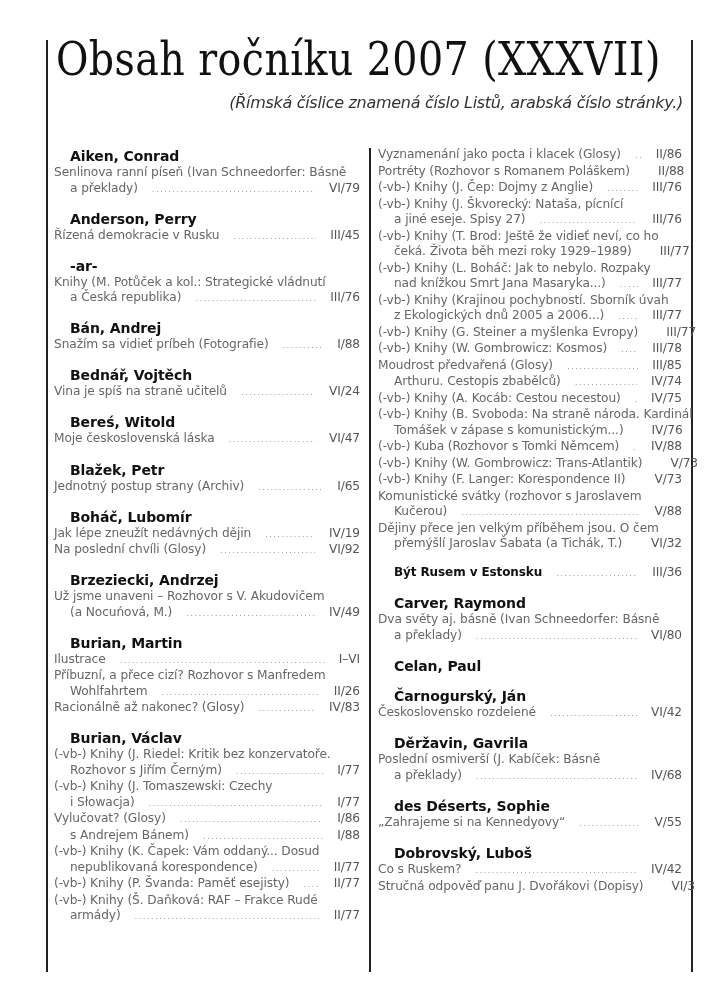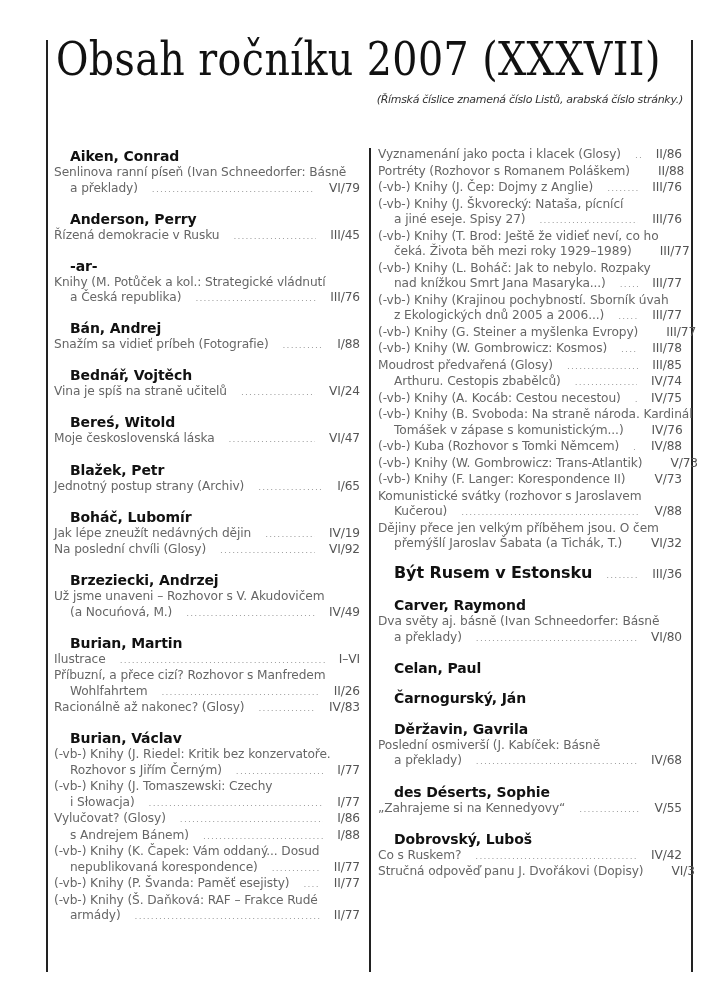--- a/index.html
+++ b/index.html
@@ -6,38 +6,38 @@
   body { width: 705px; height: 1000px; position: relative; overflow: hidden;
          font-family: "DejaVu Sans", sans-serif; color: #555; }
   .rule { position: absolute; width: 1.5px; background: #222; }
   .rule-left  { left: 46px;  top: 40px;  height: 932px; }
   .rule-mid   { left: 369px; top: 148px; height: 824px; }
   .rule-right { left: 691px; top: 40px;  height: 932px; }
   .title { position: absolute; left: 56px; top: 32px; margin: 0;
            font-family: "DejaVu Serif", "Liberation Serif", serif; font-weight: normal;
            font-size: 46px; letter-spacing: 0.5px; color: #111;
            transform: scaleX(0.86); transform-origin: left top; white-space: nowrap; }
-  .note { position: absolute; right: 22px; top: 93px; font-size: 11px; font-style: italic;
+  .note { position: absolute; right: 22px; top: 93px; font-size: 16px; font-style: italic;
           color: #333; letter-spacing: -0.3px; margin-left: 14px; }
   .col { position: absolute; top: 147px; }
   .col-left  { left: 54px;  width: 306px; }
   .col-right { left: 378px; width: 304px; }
   .author { margin: 0; padding-left: 16px; font-weight: bold; font-size: 14px; color: #111;
             line-height: 18px; letter-spacing: -0.1px; }
   .block { margin-bottom: 12.6px; }
   .entry { position: relative; font-size: 12.2px; line-height: 15.5px; color: #666;
            letter-spacing: -0.1px; }
   .entry .t1 { display: block; white-space: nowrap; }
   .entry .row { display: flex; align-items: baseline; white-space: nowrap; gap: 12px; }
   .entry .row.indent { padding-left: 16px; }
   .entry .lead { flex: 1; overflow: hidden; margin: 0 2px; color: #999; }
   .entry .lead::after { content: "........................................................................................................................................................................................................"; letter-spacing: 1.2px; font-size: 9px; }
   .entry .pg { color: #555; }
   .standalone .row { padding-left: 16px; }
-  .standalone .title-b { font-weight: bold; font-size: 16px; color: #111; }
+  .standalone .title-b { font-weight: bold; font-size: 12px; color: #111; }
 </style>
 </head>
 <body>
 
 <div class="rule rule-left"></div>
 <div class="rule rule-mid"></div>
 <div class="rule rule-right"></div>
 
 <h1 class="title">Obsah ročníku 2007 (XXXVII)</h1>
 <div class="note">(Římská číslice znamená číslo Listů, arabská číslo stránky.)</div>
@@ -378,20 +378,27 @@
             <span class="lead"></span>
             <span class="pg">VI/80</span>
           </div>
         </div>
       </div>
       <div class="block">
         <div class="author">Celan, Paul</div>
       </div>
       <div class="block">
         <div class="author">Čarnogurský, Ján</div>
+        <div class="entry">
+          <div class="row">
+            <span>Československo rozdelené</span>
+            <span class="lead"></span>
+            <span class="pg">VI/42</span>
+          </div>
+        </div>
       </div>
       <div class="block">
         <div class="author">Děržavin, Gavrila</div>
         <div class="entry">
           <span class="t1">Poslední osmiverší  (J. Kabíček: Básně</span>
           <div class="row indent">
             <span>a překlady)</span>
             <span class="lead"></span>
             <span class="pg">IV/68</span>
           </div>

